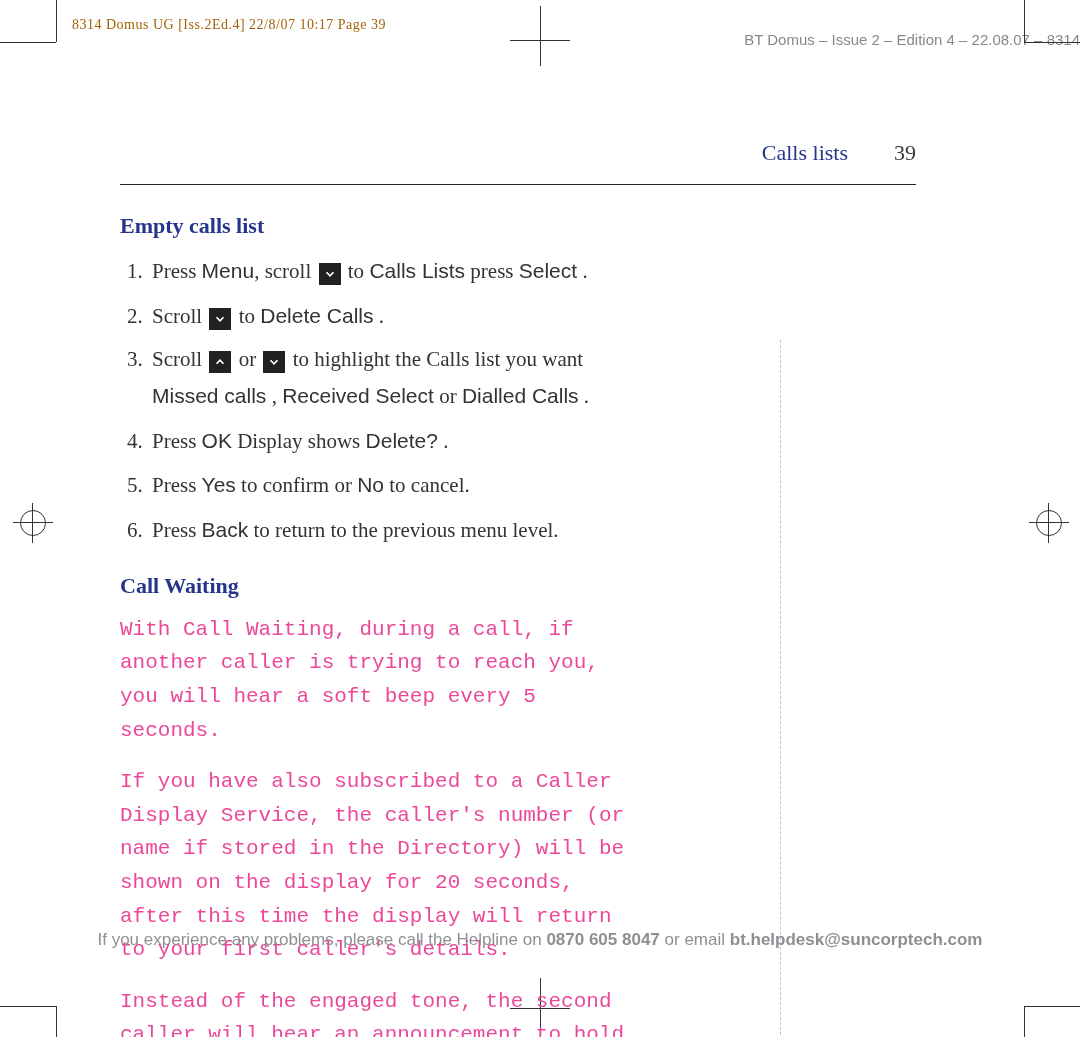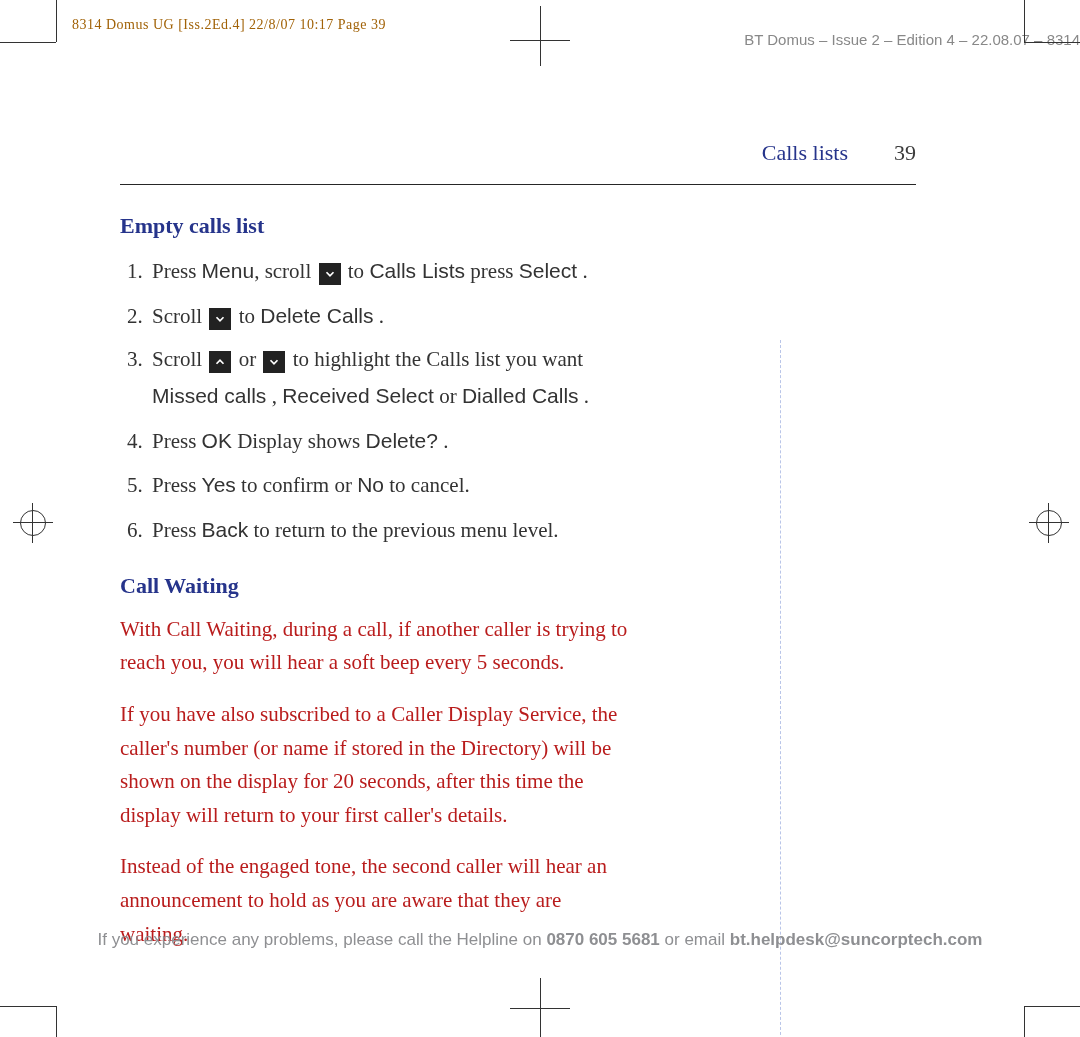--- a/index.html
+++ b/index.html
@@ -9,21 +9,21 @@
   .runhead{display:flex;justify-content:flex-end;gap:46px;font-size:22px;color:#26348b;font-family:Georgia,serif;margin-bottom:18px}
   .runhead .pn{color:#3b3b3b}
   hr.rule{border:0;border-top:1px solid #262626;margin:0 0 28px 0}
   .col{width:490px}
   h2{font-size:22px;color:#26348b;font-family:Georgia,serif;font-weight:700;margin:12px 0 14px 0}
   ol{margin:0;padding-left:28px;font-size:21px;line-height:1.7;color:#333}
   ol li{margin-bottom:8px;padding-left:4px;font-family:Georgia,serif}
   .kb{display:inline-flex;align-items:center;justify-content:center;width:22px;height:22px;background:#222;color:#fff;vertical-align:-3px;margin:0 2px}
   .kb svg{width:14px;height:14px}
   .lbl{font-family:"Helvetica Neue",Arial,sans-serif;font-weight:400}
-  p.body{font-size:21px;line-height:1.6;margin:8px 0 18px 0;font-family:Liberation Serif, serif;color:#b91c1c;width:510px}
+  p.body{font-size:21px;line-height:1.6;margin:8px 0 18px 0;font-family:Liberation Mono, monospace;color:#ec4899;width:510px}
   .footer{position:absolute;top:930px;left:0;width:1080px;text-align:center;font-size:17px;color:#8e8f92}
   .footer .tel,.footer .mail{font-weight:700;color:#8e8f92}
   
   .mark{position:absolute;border-color:#333}
   .mark.h{border-top:1px solid #333;height:0}
   .mark.v{border-left:1px solid #333;width:0}
   
   .tc .v{left:540px;top:6px;height:60px}
   .tc .h{left:510px;top:40px;width:60px}
   
@@ -127,14 +127,14 @@
     </ol>
 
     <h2 style="margin-top:24px">Call Waiting</h2>
     <p class="body">With Call Waiting, during a call, if another caller is trying to reach you, you will hear a soft beep every 5 seconds.</p>
     <p class="body">If you have also subscribed to a Caller Display Service, the caller's number (or name if stored in the Directory) will be shown on the display for 20 seconds, after this time the display will return to your first caller's details.</p>
     <p class="body">Instead of the engaged tone, the second caller will hear an announcement to hold as you are aware that they are waiting.</p>
   </div>
 </div>
 
 <div class="footer">
-  <span>If you experience any problems, please call the Helpline on </span><span class="tel">0870 605 5681</span><span> or email </span><span class="mail">bt.helpdesk@suncorptech.com</span>
+  <span>If you experience any problems, please call the Helpline on </span><span class="tel">0870 605 8047</span><span> or email </span><span class="mail">bt.helpdesk@suncorptech.com</span>
 </div>
 
 </body></html>

